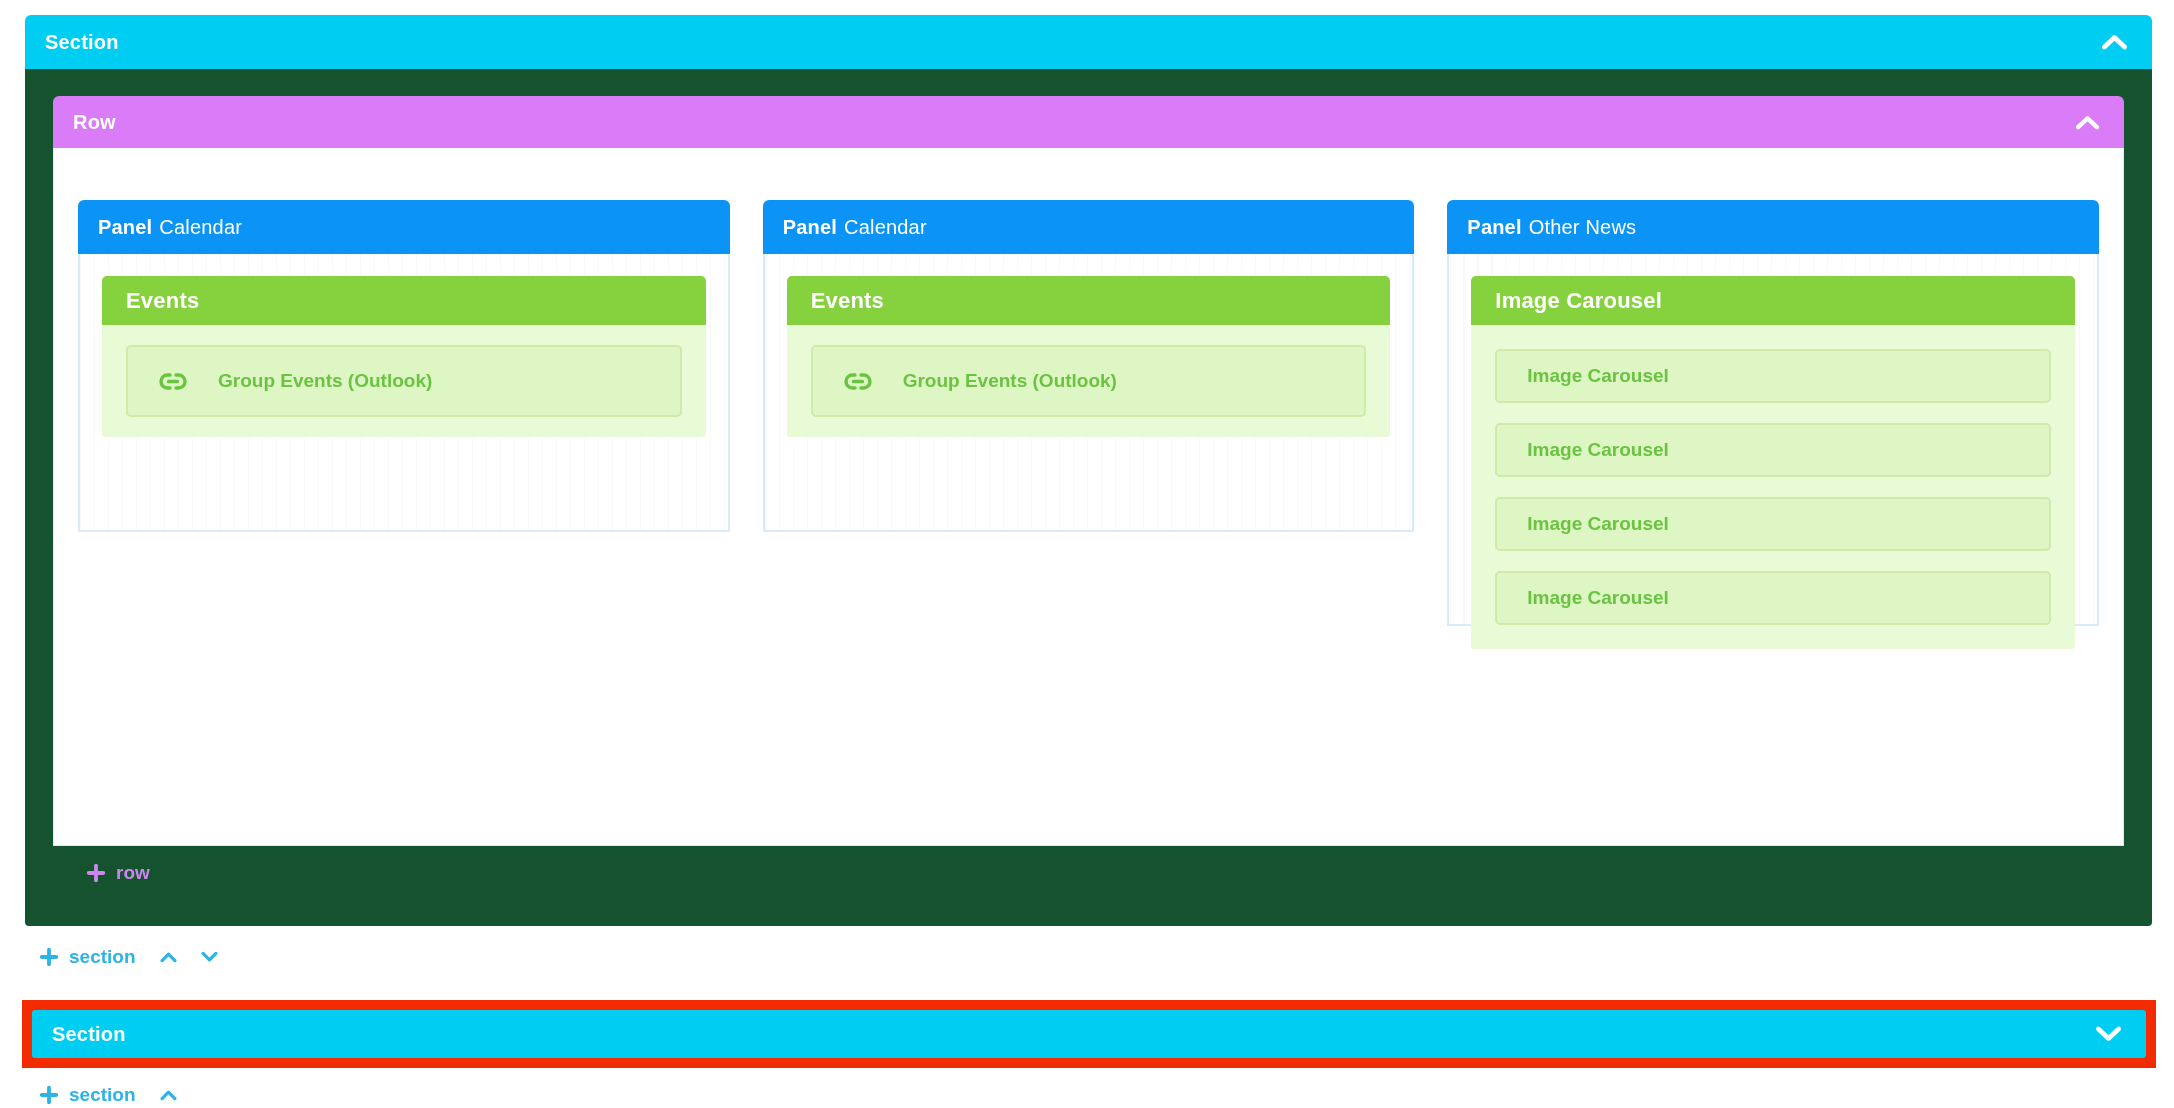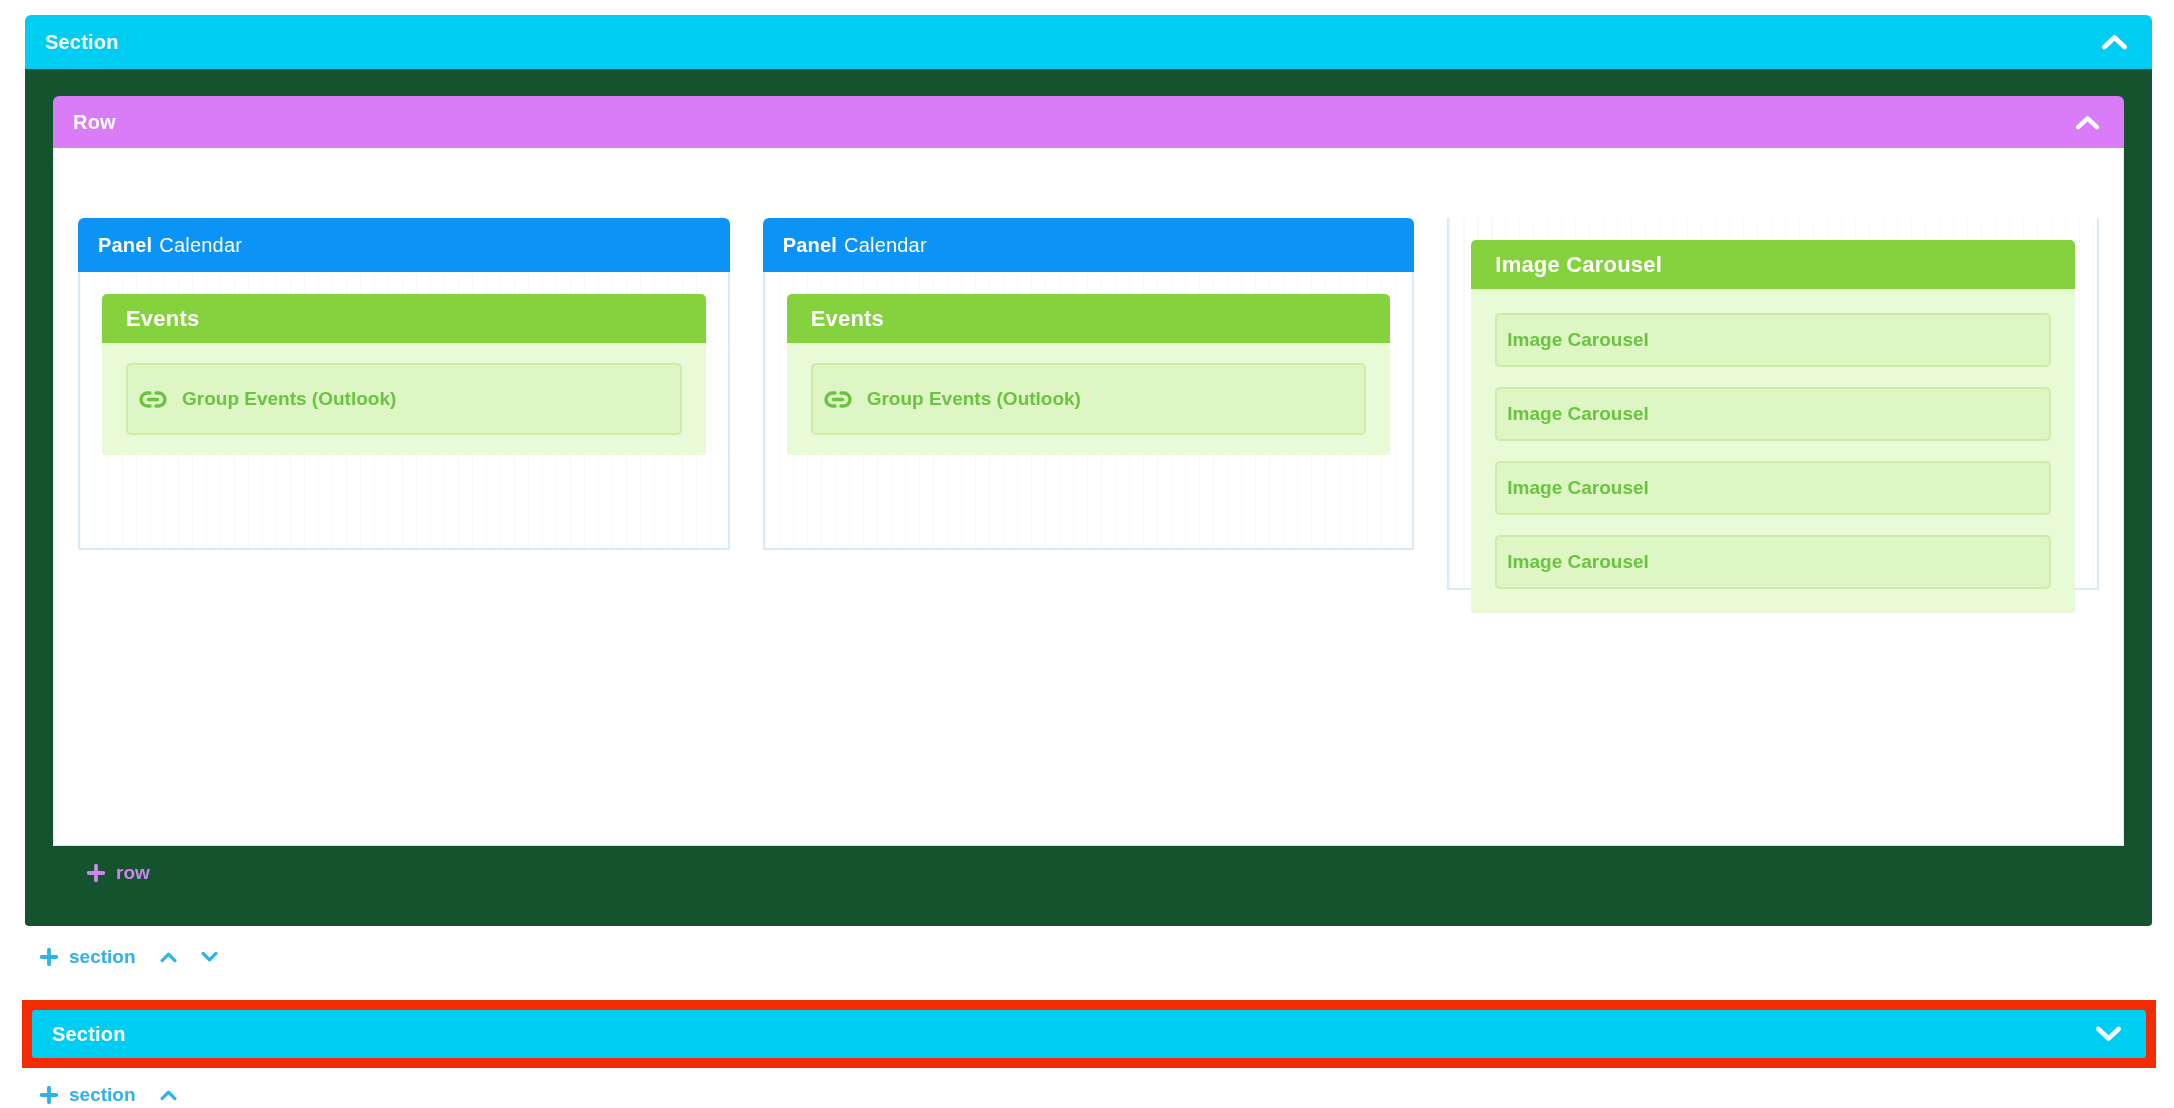--- a/index.html
+++ b/index.html
@@ -17,35 +17,35 @@
   .section-block { margin:15px 22px 0 25px; }
   .bar-section { height:54px; background:#00cdf2; border-radius:6px 6px 0 0; }
   .section-body { background:#14532d; border-radius:0 0 4px 4px; padding:0 28px 40px 28px; }
 
   .row-block { margin:0; }
   .row-spacer { height:27px; }
   .bar-row { height:52px; background:#da7bf8; border-radius:6px 6px 0 0; }
   .row-body { background:#ffffff; border:1px solid #e9e9ec; border-top:none;
               height:698px; padding:52px 24px 0 24px; }
 
-  .panels { display:flex; gap:33px; align-items:flex-start;margin-top:18px; }
+  .panels { display:flex; gap:33px; align-items:flex-start; }
   .panel { flex:1; min-width:0; }
   .bar-panel { height:54px; background:#0b93f5; border-radius:6px 6px 0 0; }
   .panel-body { background:#ffffff; border:2px solid #d9ebfb; border-top:none;
                 padding:22px; height:278px;
                 background-image:repeating-linear-gradient(90deg, rgba(110,110,125,0.045) 0 1.5px, transparent 1.5px 14px); }
   .panel.tall .panel-body { height:372px; }
 
   .bar-zone { height:49px; background:#85d23e; border-radius:5px 5px 0 0; padding:0 24px; }
   .bar-zone .bar-label { font-size:22px; }
   .zone-body { background:#e9fad6; border-radius:0 0 3px 3px; padding:20px 24px; }
   .panel.tall .zone-body { padding:24px; display:flex; flex-direction:column; gap:20px; }
 
-  .zone-item { display:flex; align-items:center; gap:14px; background:#def5c4;
-               border:2px solid #cfeaa9; border-radius:5px; padding:0 10px;
+  .zone-item { display:flex; align-items:center; gap:30px; background:#def5c4;
+               border:2px solid #cfeaa9; border-radius:5px; padding:0 30px;
                height:72px; color:#6ac341; font-size:19px; font-weight:700; cursor:pointer; }
   .panel.tall .zone-item { height:54px; }
 
   
   button { background:none; border:none; font:inherit; cursor:pointer; padding:0; }
   .add-btn { display:inline-flex; align-items:center; gap:11px; font-size:19px; font-weight:700; }
   .add-row-btn { color:#cd85f2; margin:16px 0 0 34px; }
   .add-section-ctl { display:flex; align-items:center; margin:16px 0 0 40px; color:#2eb3e6; height:30px; }
   .add-section-ctl .add-btn { color:#2eb3e6; }
   .mini-chev { display:inline-flex; align-items:center; color:#2eb3e6; margin-left:24px; }
@@ -124,20 +124,23 @@
                           <path d="M12 3.5 H9.5 a6.5 6.5 0 0 0 0 13 H12 M18 3.5 H20.5 a6.5 6.5 0 0 1 0 13 H18 M10.5 10 H19.5" fill="none" stroke="#6ac341" stroke-width="3.4" stroke-linecap="round" stroke-linejoin="round"></path>
                         </svg>
                     </span>
                     <span>Group Events (Outlook)</span>
                   </div>
                 </div>
               </div>
             </div>
 
             <div class="panel tall">
+              <div class="bar bar-panel">
+                <span class="bar-label"><span>Panel</span><span class="name">Other News</span></span>
+              </div>
               <div class="panel-body">
                 <div class="bar bar-zone">
                   <span class="bar-label">Image Carousel</span>
                 </div>
                 <div class="zone-body">
                   <div class="zone-item">
                     <span>Image Carousel</span>
                   </div>
                   <div class="zone-item">
                     <span>Image Carousel</span>

